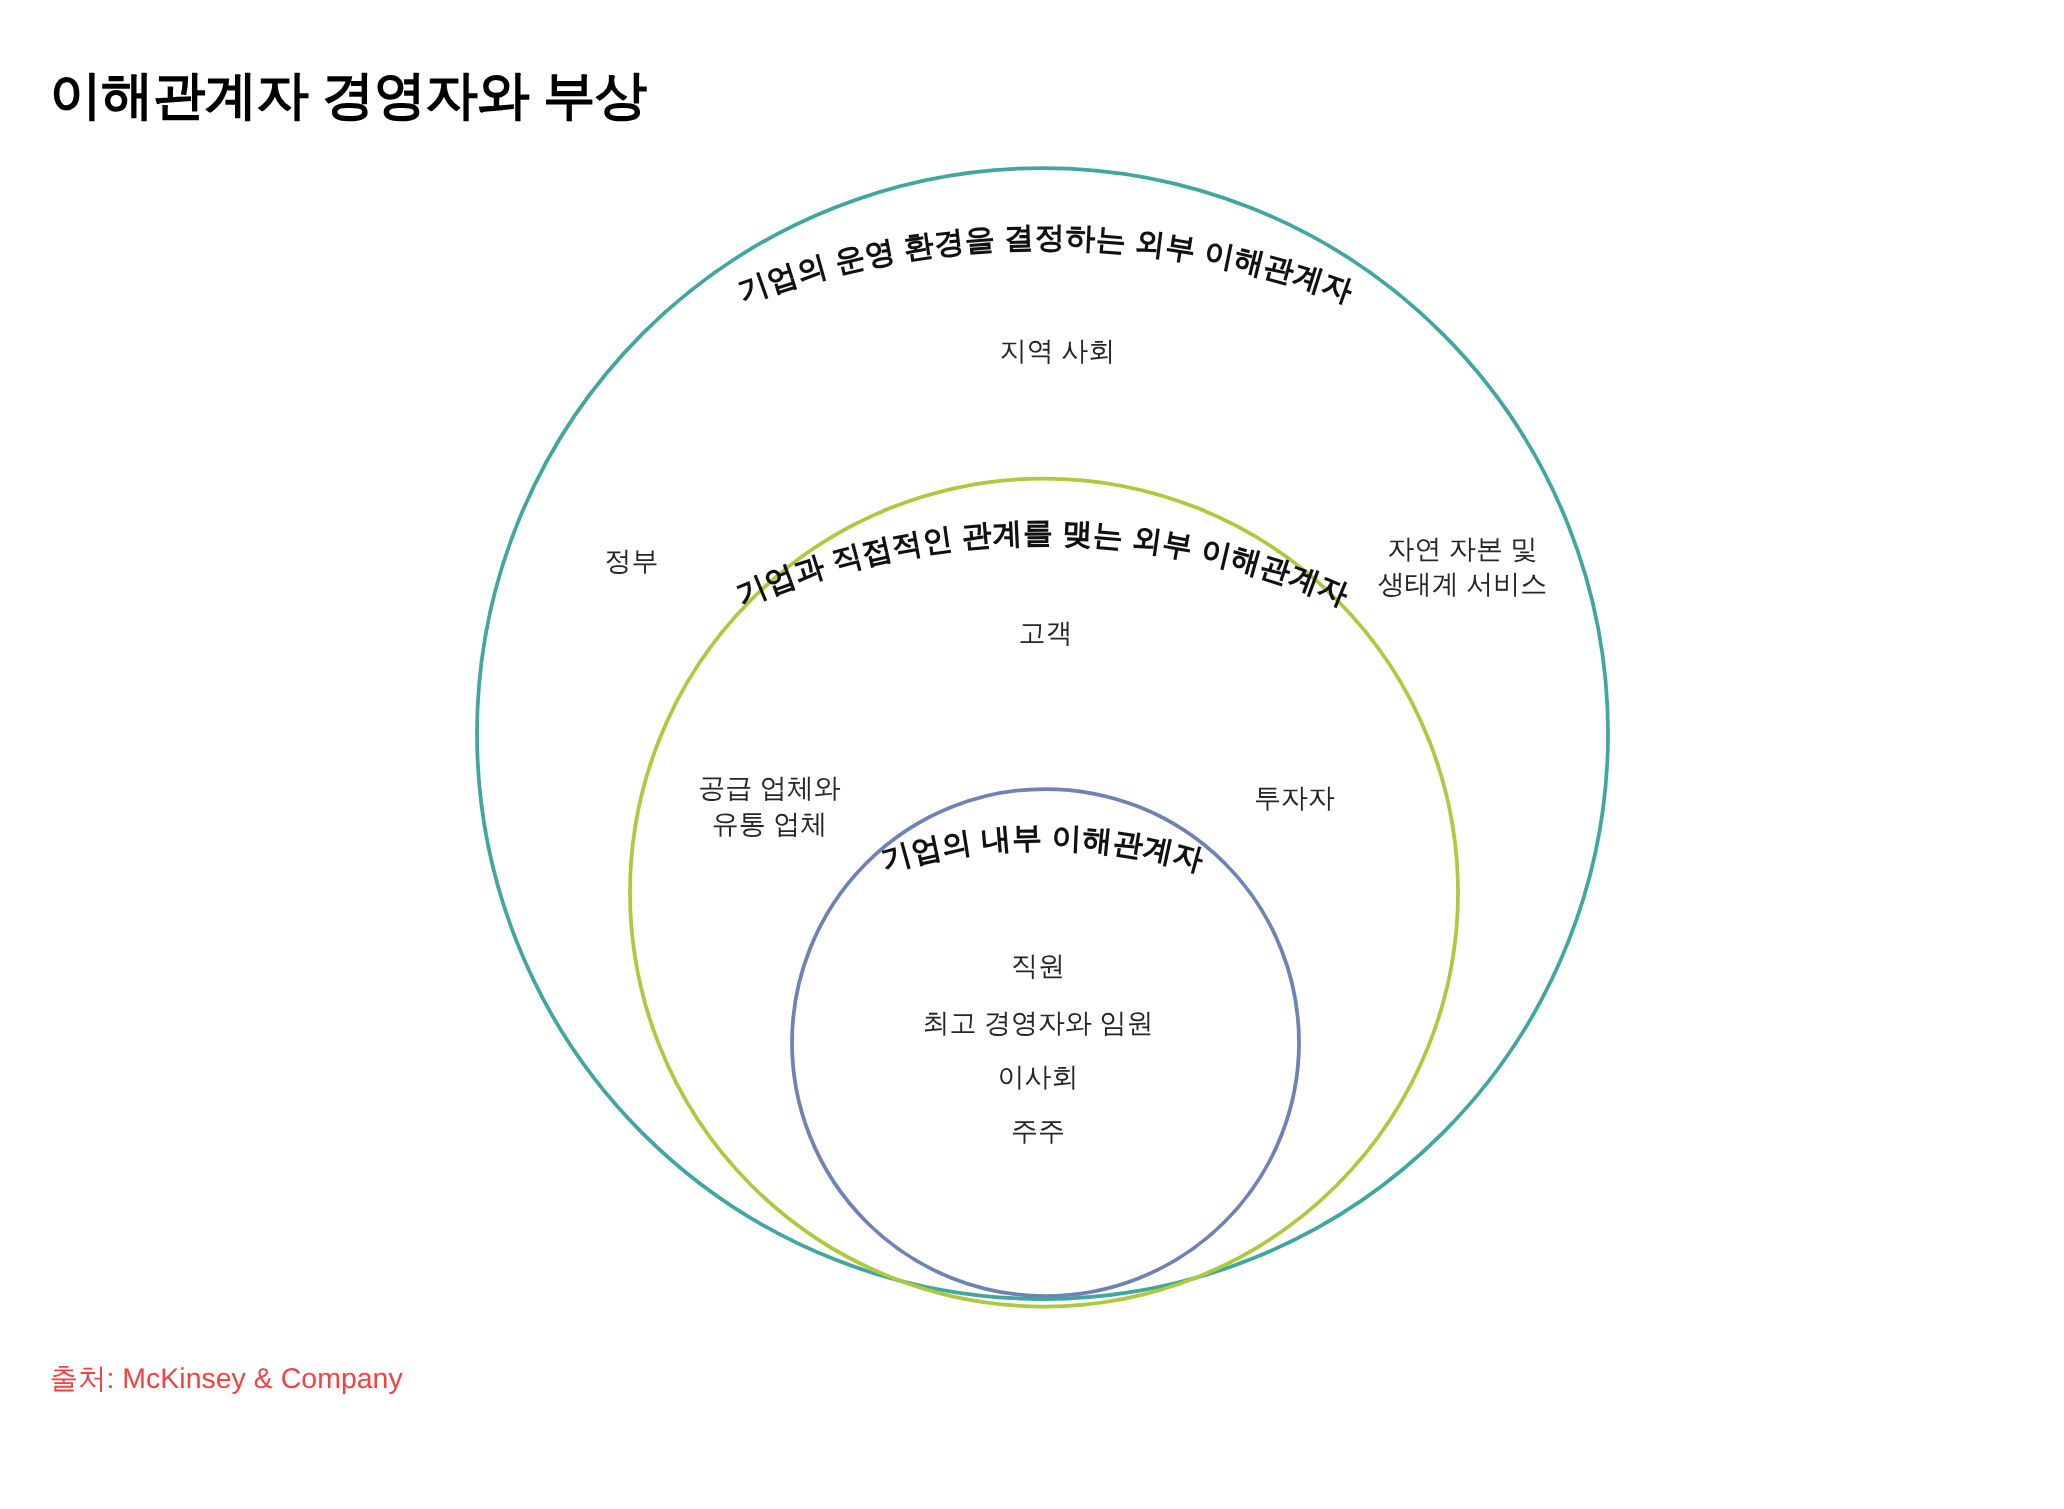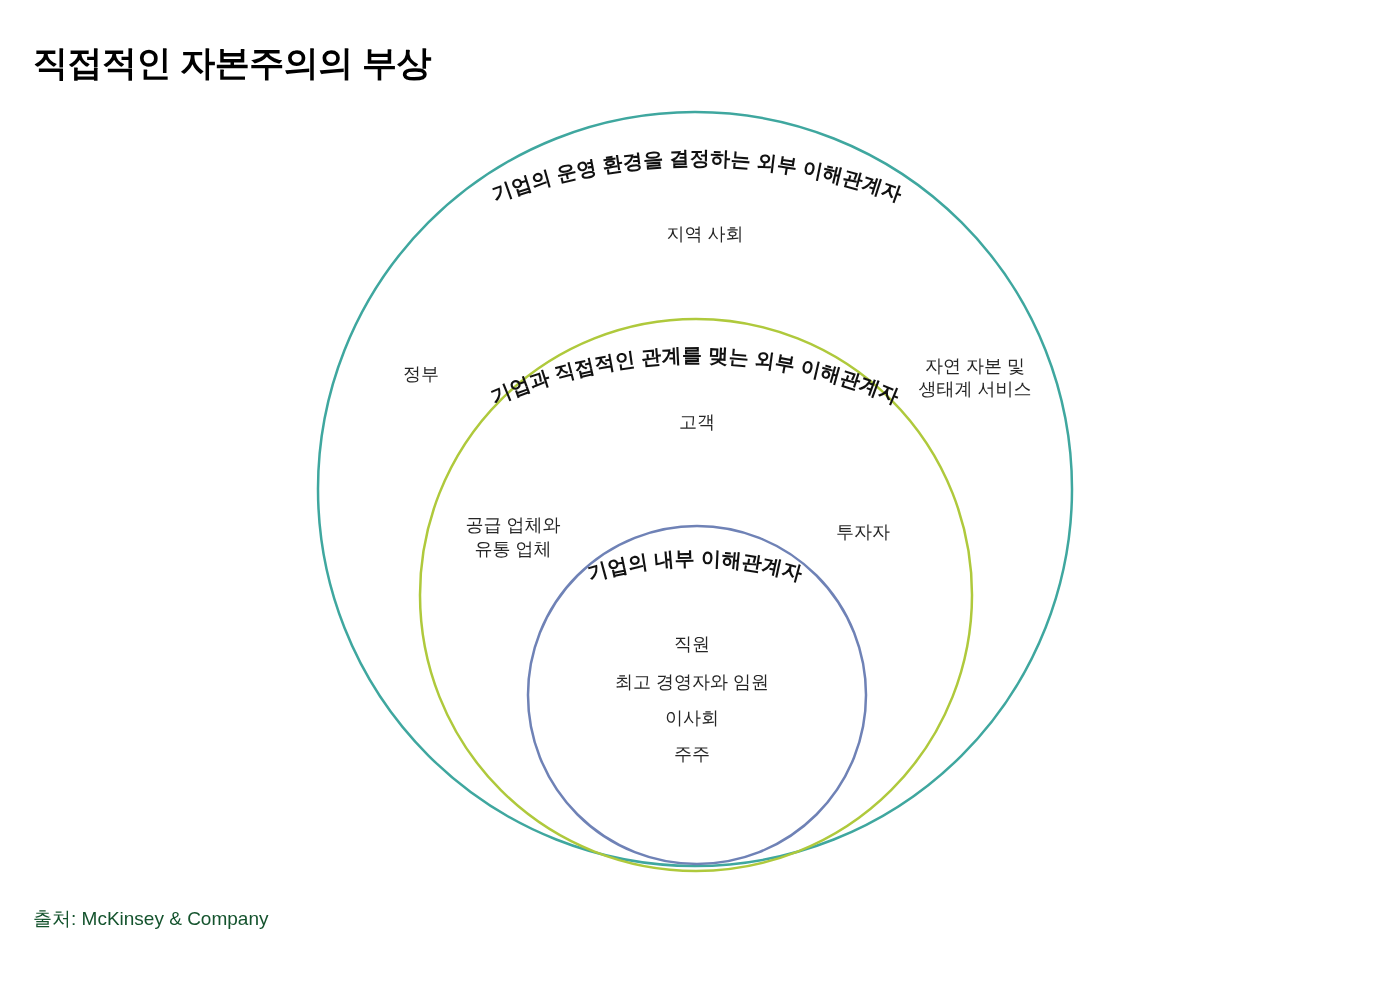--- a/index.html
+++ b/index.html
@@ -24,21 +24,21 @@
     color: #000000;
     letter-spacing: -0.5px;
     white-space: nowrap;
   }
   .source-line {
     position: absolute;
     left: 33px;
     top: 906px;
     font-size: 19px;
     font-weight: 400;
-    color: #14532d;
+    color: #ef4444;
     white-space: nowrap;
   }
   svg.diagram {
     position: absolute;
     left: 0;
     top: 0;
   }
   .ring-circle {
     fill: none;
     stroke-width: 2.5;
@@ -55,21 +55,21 @@
     font-size: 18px;
     font-weight: 400;
     fill: #262626;
   }
 </style>
 </head>
 <body>
 
 <div class="page">
 
-  <div class="page-title">직접적인 자본주의의 부상</div>
+  <div class="page-title">이해관계자 경영자와 부상</div>
 
   <svg class="diagram" width="1376" height="1006" viewBox="0 0 1376 1006">
 
     <defs>
       <path id="arc-outer" d="M 409.5 242 A 575 575 0 0 1 984.5 242" fill="none"></path>
       <path id="arc-middle" d="M 460.3 420.5 A 500 500 0 0 1 929.7 420.5" fill="none"></path>
       <path id="arc-inner" d="M 559.4 591.4 A 362 362 0 0 1 830.6 591.4" fill="none"></path>
     </defs>
 
     <circle class="ring-circle" cx="695" cy="489" r="377" stroke="#3FA79F"></circle>

